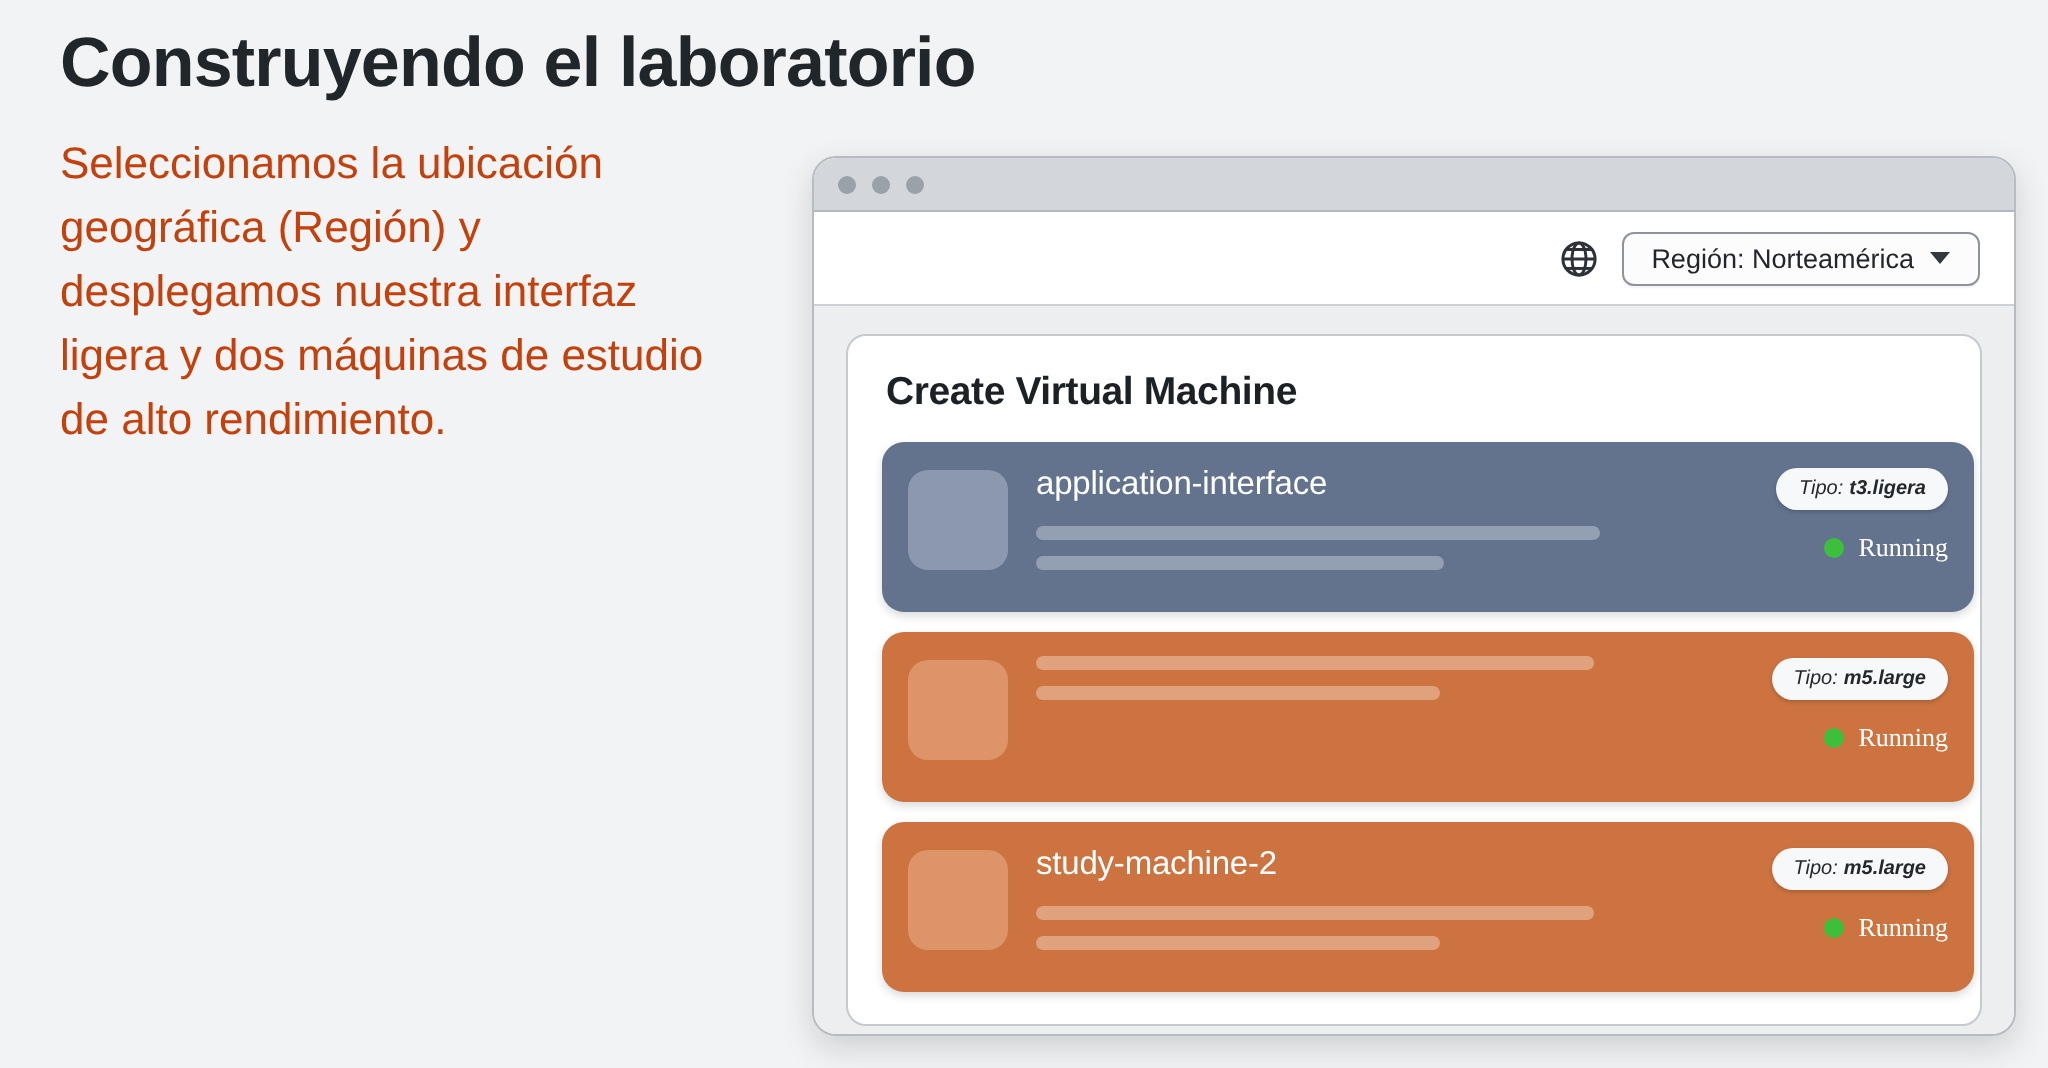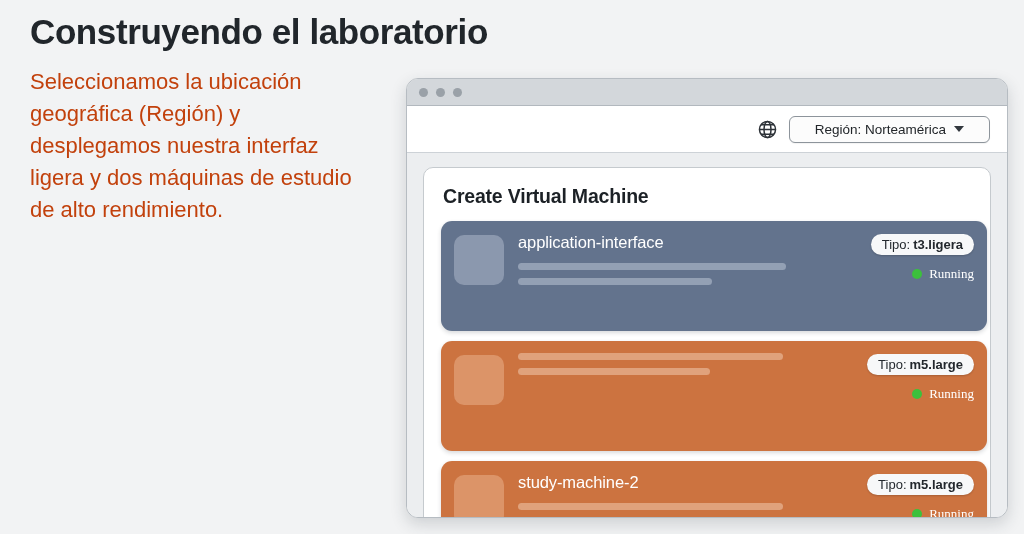--- a/index.html
+++ b/index.html
@@ -84,21 +84,21 @@
   .globe-icon {
     width: 21px;
     height: 21px;
     display: block;
   }
   .region-select {
     border: 1px solid #8d949b;
     border-radius: 6px;
     background: #fcfcfc;
     height: 25px;
-    padding: 0 25px;
+    padding: 0 14px;
     display: flex;
     align-items: center;
     gap: 8px;
     font-size: 13.5px;
     color: #22262a;
     box-shadow: 0 1px 1px rgba(0,0,0,0.05);
   }
   .caret {
     width: 0;
     height: 0;
@@ -131,21 +131,21 @@
     letter-spacing: -0.2px;
   }
 
   .vm-list {
     display: flex;
     flex-direction: column;
     gap: 10px;
   }
   .vm-card {
     border-radius: 11px;
-    height: 110px;
+    height: 85px;
     box-sizing: border-box;
     padding: 11px 13px 11px 13px;
     display: flex;
     align-items: flex-start;
     box-shadow: 0 2px 4px rgba(30,35,45,0.17);
     position: relative;
   }
   .vm-card.blue  { background: #63738d; }
   .vm-card.orange{ background: #cc7340; }
 
@@ -188,24 +188,25 @@
     flex: 0 0 auto;
     padding-top: 2px;
   }
   .type-badge {
     background: #f7f8f9;
     border-radius: 11px;
     height: 21px;
     padding: 0 11px;
     display: flex;
     align-items: center;
-    font-size: 13px;
+    font-size: 10px;
     color: #23282d;
     white-space: nowrap;
     box-shadow: 0 1px 2px rgba(0,0,0,0.18);
+    font-style: italic;
   }
   .type-badge b { font-weight: bold; margin-left: 3px; }
   .status-row {
     display: flex;
     align-items: center;
     gap: 7px;
     margin-top: 11px;
     font-family: Liberation Serif, serif;
   }
   .status-dot {

